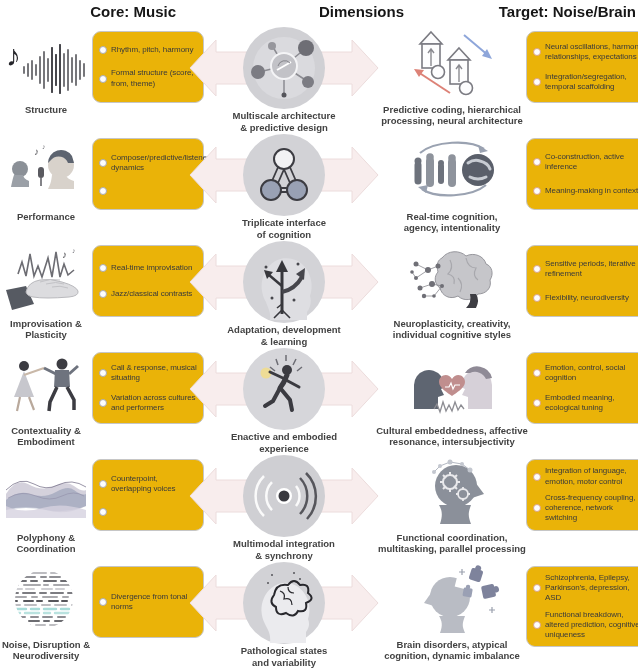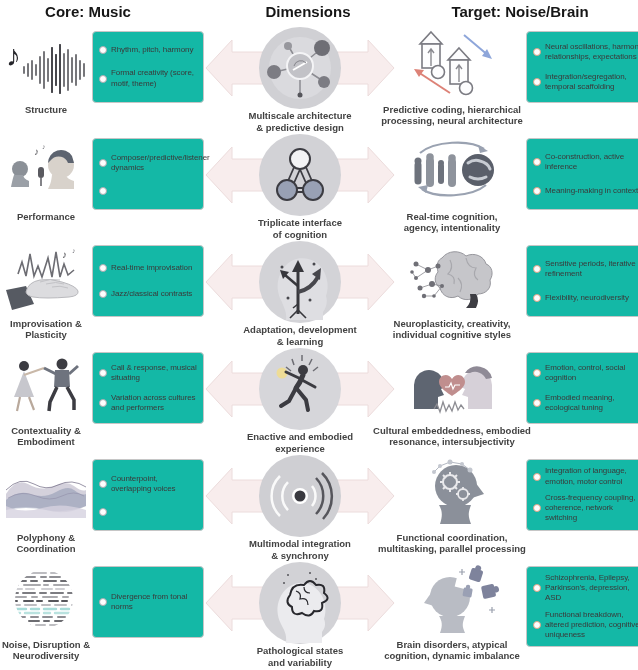--- a/index.html
+++ b/index.html
@@ -1,45 +1,45 @@
 <!DOCTYPE html>
 <html><head>
 <meta charset="utf-8">
 <style>
   html,body { margin:0; padding:0; background:#fff; }
   body { font-family:"Liberation Sans", sans-serif; }
   .figure { position:relative; width:638px; height:670px; background:#ffffff; overflow:hidden; }
 
   
-  .hdr { position:absolute; top:3px; font-weight:bold; font-size:15px; color:#161616; text-align:center; }
+  .hdr { position:absolute; top:3px; font-weight:bold; font-size:15px; color:#161616; text-align:right; }
   .h-left { left:0; width:176px; }
   .h-center { left:212px; width:192px; }
   .h-right { left:404px; width:232px; }
 
   
   .row { position:absolute; left:0; width:638px; height:107px; }
   .col { position:absolute; top:0; height:107px; display:flex; flex-direction:column; align-items:center; }
   .c1 { left:0; width:92px; }
   .c2 { left:92px; width:112px; }
-  .c3 { left:204px; width:192px;align-items:center; }
+  .c3 { left:188px; width:192px;align-items:center; }
   .c4 { left:398px; width:108px; }
   .c5 { left:526px; width:126px; }
 
   .icon-wrap { height:76px; display:flex; align-items:center; justify-content:center; }
   .graphic { position:relative; width:192px; height:84px; }
   .arrow-svg { position:absolute; left:0; top:0; }
   .circle-svg { position:absolute; left:54px; top:0; }
 
   .row-label { font-weight:bold; font-size:9.5px; line-height:1.2; color:#424242;
                text-align:center; white-space:pre-line; margin-top:2px; }
   .c1 .row-label { width:110px; margin-left:-9px; margin-right:-9px; }
   .c4 .row-label { width:196px; margin-left:-44px; margin-right:-44px; }
 
   .box { box-sizing:border-box; width:100%; min-height:72px; margin-top:5px;
-         background:#14b8a6; border:1px solid #c6c6c6; border-radius:4px;
+         background:#eab308; border:1px solid #c6c6c6; border-radius:9px;
          padding:6px 4px 6px 6px; display:flex; flex-direction:column;
          justify-content:space-evenly; gap:6px; }
   .item { display:flex; align-items:center; }
   .item-text { font-size:8px; letter-spacing:-0.1px; line-height:1.28; color:#3a3a3a; }
   .bullet { width:6px; height:6px; border-radius:50%; border:1.5px solid #a9a9ae;
             margin-right:4px; flex-shrink:0; background:#fdfdfd; }
   .c5 .bullet { border-color:#d9a184; }
 </style>
 </head>
 <body>
@@ -62,21 +62,21 @@
       <div class="row-label">Structure</div>
     </div>
     <div class="col c2">
       <div class="box">
         <div class="item">
             <span class="bullet"></span>
             <span class="item-text">Rhythm, pitch, harmony</span>
           </div>
         <div class="item">
             <span class="bullet"></span>
-            <span class="item-text">Formal creativity (score, motif, theme)</span>
+            <span class="item-text">Formal structure (score, from, theme)</span>
           </div>
       </div>
     </div>
     <div class="col c3">
       <div class="graphic">
         <svg class="arrow-svg" width="192" height="84" viewBox="0 0 192 84">
           <polygon points="2,42 28,14 28,26 164,26 164,14 190,42 164,70 164,58 28,58 28,70" fill="#f8eded" stroke="#ecdcdc" stroke-width="1"></polygon>
         </svg>
         <svg class="circle-svg" width="84" height="84" viewBox="0 0 84 84">
           <circle cx="42" cy="42" r="41" fill="#d0d0d4"></circle>
@@ -351,21 +351,21 @@
       <div class="icon-wrap">
         <svg width="96" height="68" viewBox="0 0 96 68">
           <path d="M10 58 V34 a15 15 0 0 1 27 -9 l6 10 -6 3 3 6 -6 2 v12 z" fill="#5e6571"></path>
           <path d="M88 58 V34 a15 15 0 0 0 -27 -9 l-6 10 6 3 -3 6 6 2 v12 z" fill="#d6d0d8"></path>
           <path d="M61 22 a15 15 0 0 1 27 5 l-6 1 a12 12 0 0 0 -16 -6z" fill="#8f8a96"></path>
           <path d="M48 28 c-4 -7 -13 -4 -13 3 c0 6 9 11 13 14 c4 -3 13 -8 13 -14 c0 -7 -9 -10 -13 -3z" fill="#c08e8e"></path>
           <path d="M41 36 h4 l2 -4 2 6 2 -4 h5" stroke="#ffffff" stroke-width="1.2" fill="none"></path>
           <path d="M30 58 l3 -5 3 8 3 -10 3 9 3 -6 3 6 3 -9 3 8 3 -5 3 4" stroke="#8d8d93" stroke-width="1.3" fill="none"></path>
         </svg>
       </div>
-      <div class="row-label">Cultural embeddedness, embodied
+      <div class="row-label">Cultural embeddedness, affective
 resonance, intersubjectivity</div>
     </div>
     <div class="col c5">
       <div class="box">
         <div class="item">
             <span class="bullet"></span>
             <span class="item-text">Emotion, control, social cognition</span>
           </div>
         <div class="item">
             <span class="bullet"></span>

